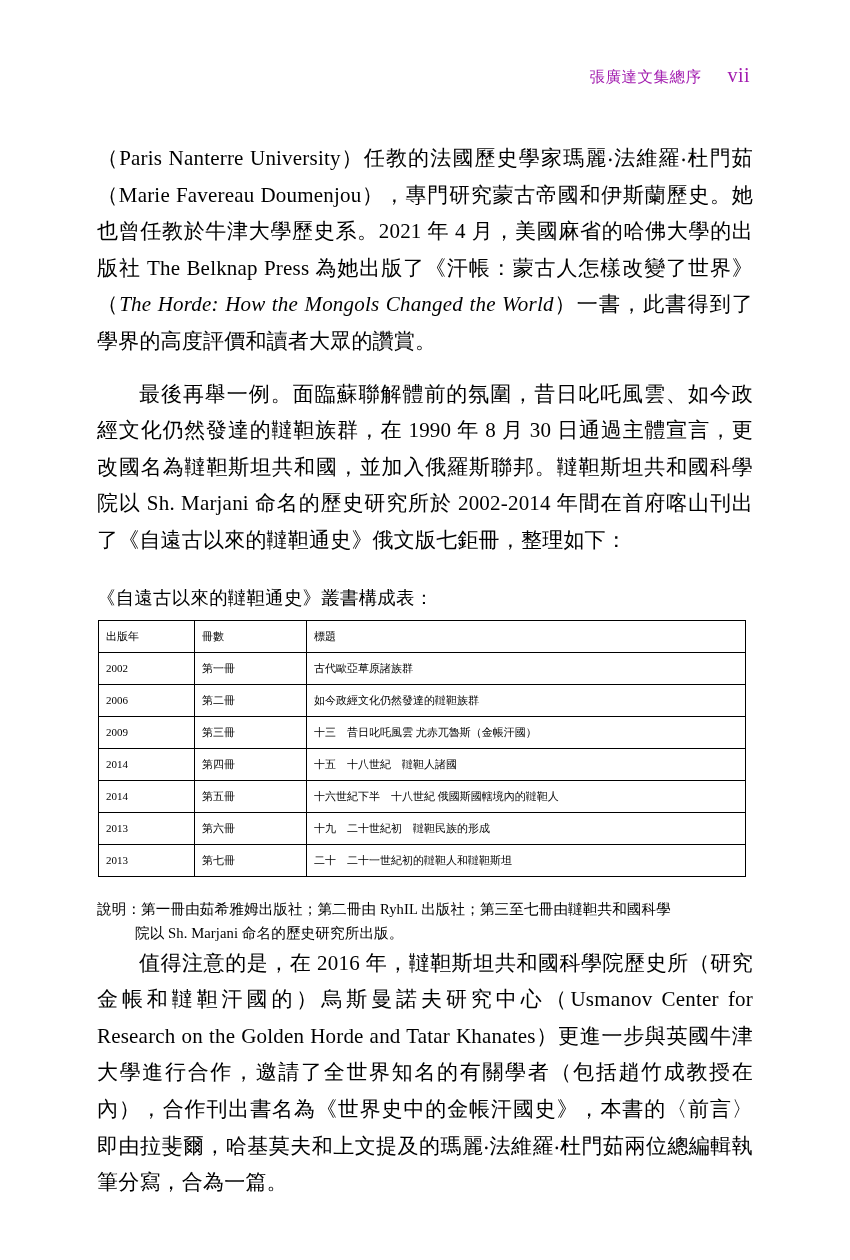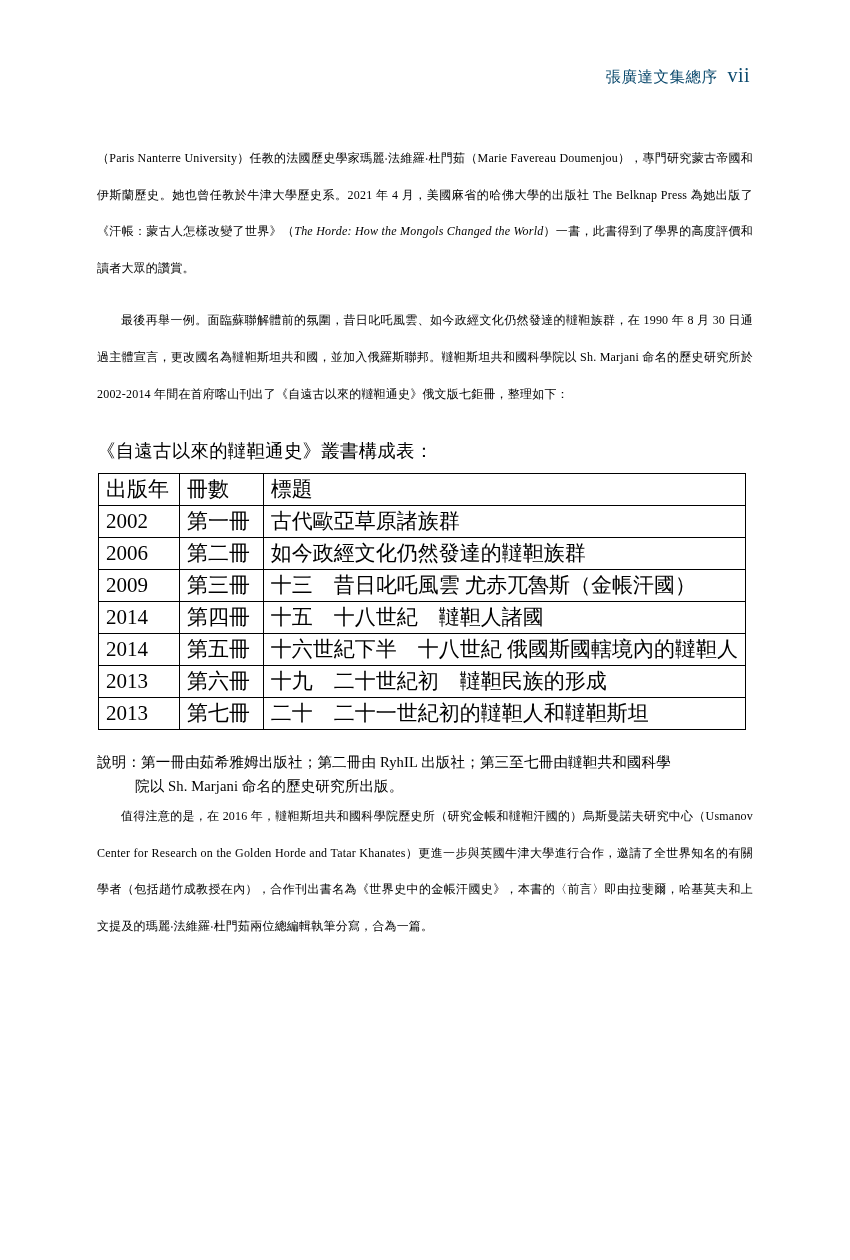--- a/index.html
+++ b/index.html
@@ -20,60 +20,60 @@
     left: 0; top: 0;
     width: 850px;
     height: 1260px;
   }
   .header {
     position: absolute;
     top: 64px;
     right: 100px;
     font-size: 15.5px;
     letter-spacing: 0.5px;
-    color: #0c4a6e;
+    color: #a21caf;
     display: flex;
     align-items: baseline;
-    gap: 10px;
+    gap: 26px;
   }
   .header .title {
     font-family: "Liberation Serif", "DejaVu Serif", serif;
   }
   .header .folio {
     font-size: 20px;
   }
   .content {
     position: absolute;
     left: 97px;
     top: 140px;
     width: 656px;
   }
   p.body {
     margin: 0 0 0 0;
-    font-size: 12px;
+    font-size: 21px;
     line-height: 36.6px;
     text-align: justify;
     text-justify: inter-ideograph;
     letter-spacing: 0.2px;
   }
   p.indent {
     text-indent: 2em;
   }
   .italic { font-style: italic; }
   .tbl-caption {
     text-align: left;
     font-size: 18.4px;
     margin: 26px 0 10px 0;
     letter-spacing: 0.3px;
   }
   table.book-table {
     border-collapse: collapse;
     width: 648px;
     margin: 0 0 0 1px;
-    font-size: 21px;
+    font-size: 11px;
   }
   table.book-table td, table.book-table th {
     border: 1px solid #000;
     padding: 4px 7px 5px 7px;
     line-height: 22px;
     text-align: left;
     font-weight: normal;
     vertical-align: middle;
     white-space: nowrap;
   }

